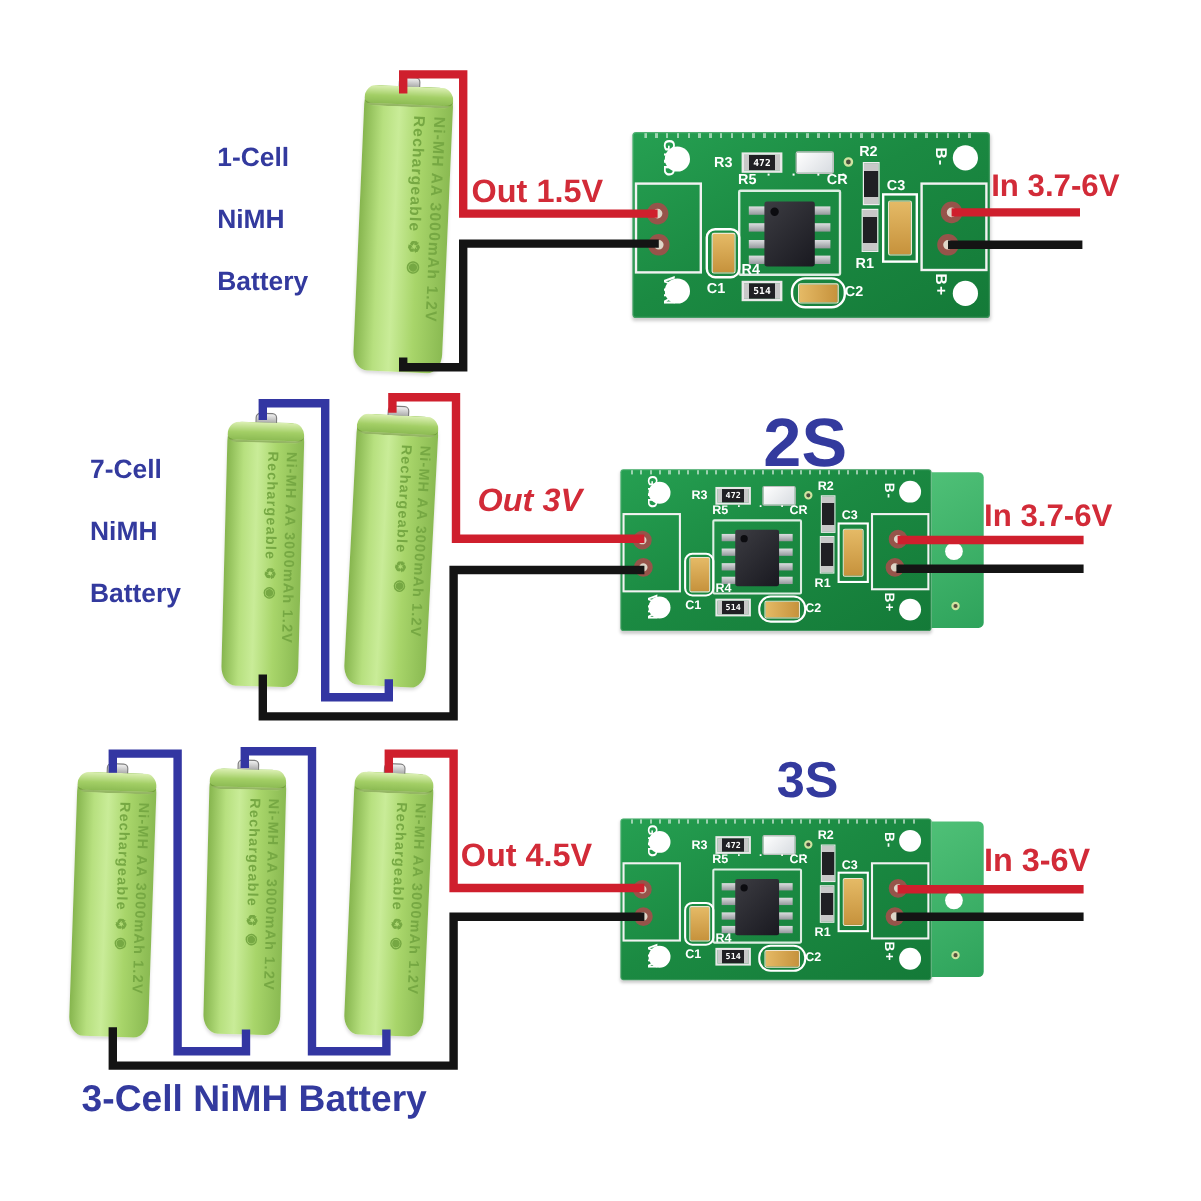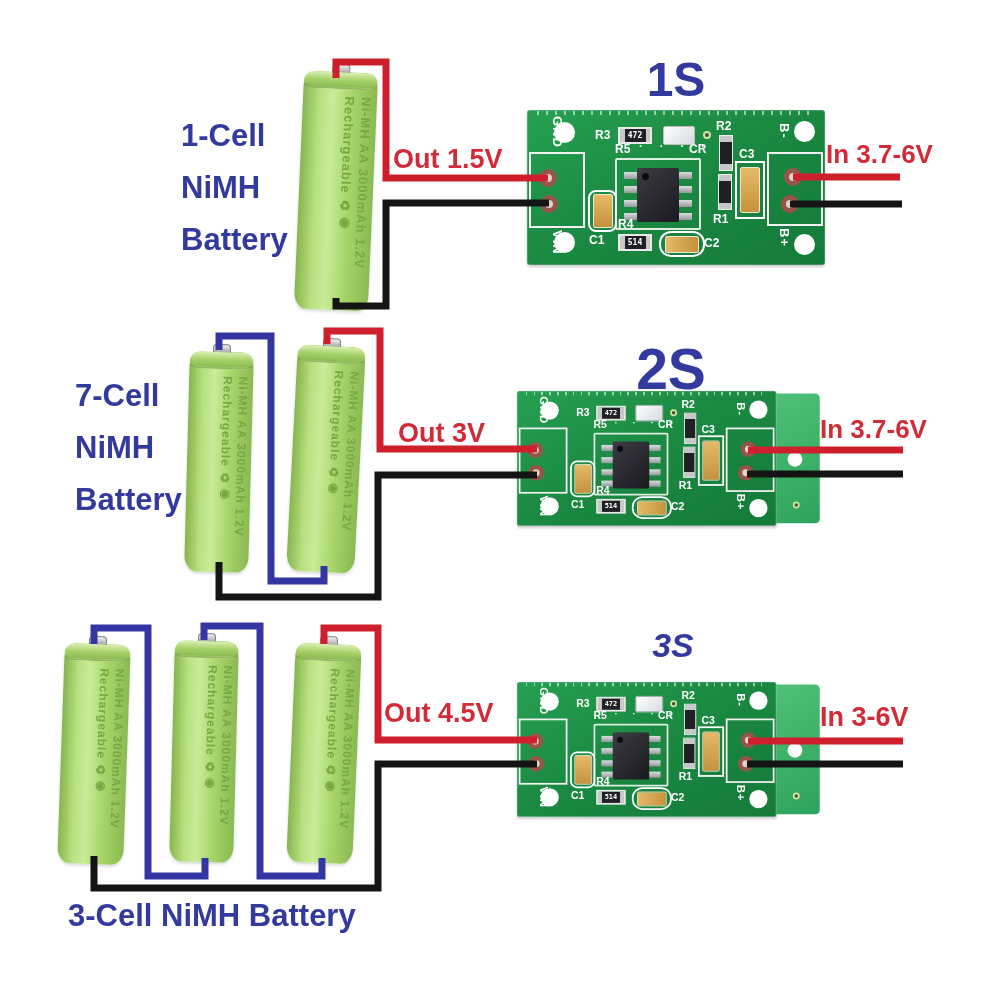--- a/index.html
+++ b/index.html
@@ -89,29 +89,29 @@
   .s-cr{left:162px;top:33px;} .s-r2{left:189px;top:10px;}
   .s-r1{left:186px;top:103px;} .s-c3{left:212px;top:38px;}
   .s-c1{left:62px;top:124px;} .s-r4{left:91px;top:108px;} .s-c2{left:177px;top:127px;}
 
   
   svg.wires{position:absolute;left:0;top:0;z-index:3;pointer-events:none;}
   .w{fill:none;stroke-width:7;}
   .wred{stroke:var(--red-wire);} .wblk{stroke:var(--black-wire);} .wblu{stroke:var(--blue-wire);stroke-width:7;}
 
   
-  .cell-label{position:absolute;z-index:4;color:var(--blue-text);font-weight:bold;font-size:31px;white-space:nowrap;}
+  .cell-label{position:absolute;z-index:4;color:var(--blue-text);font-weight:bold;font-size:22px;white-space:nowrap;}
   .module-title{position:absolute;z-index:4;color:var(--blue-text);font-weight:bold;text-align:center;}
   .t1{left:626px;top:52px;width:100px;font-size:48px;}
   .t2{left:626px;top:336px;width:90px;font-size:57px;}
-  .t3{left:628px;top:626px;width:90px;font-size:34px;font-style:italic;}
+  .t3{left:628px;top:626px;width:90px;font-size:42px;}
   .io-label{position:absolute;z-index:4;color:var(--red-text);font-weight:bold;white-space:nowrap;text-align:right;}
   .out1{left:393px;top:144px;font-size:27px;}
   .in1{left:826px;top:139px;font-size:26px;}
-  .out2{left:398px;top:418px;font-size:27px;}
+  .out2{left:398px;top:402px;font-size:27px;font-style:italic;}
   .in2{left:820px;top:414px;font-size:26px;}
   .out3{left:384px;top:698px;font-size:27px;}
   .in3{left:820px;top:702px;font-size:27px;}
   .row3-label{left:68px;top:898px;font-size:31px;}
 </style>
 </head>
 <body>
 
 <div class="stage">
 
@@ -365,21 +365,20 @@
   <div class="cell-label" style="left:181px;top:118px;">1-Cell</div>
   <div class="cell-label" style="left:181px;top:170px;">NiMH</div>
   <div class="cell-label" style="left:181px;top:222px;">Battery</div>
 
   <div class="cell-label" style="left:75px;top:378px;">7-Cell</div>
   <div class="cell-label" style="left:75px;top:430px;">NiMH</div>
   <div class="cell-label" style="left:75px;top:482px;">Battery</div>
 
   <div class="cell-label row3-label">3-Cell NiMH Battery</div>
 
-  <div class="module-title t1">1S</div>
   <div class="module-title t2">2S</div>
   <div class="module-title t3">3S</div>
 
   <div class="io-label out1">Out 1.5V</div>
   <div class="io-label in1">In 3.7-6V</div>
   <div class="io-label out2">Out 3V</div>
   <div class="io-label in2">In 3.7-6V</div>
   <div class="io-label out3">Out 4.5V</div>
   <div class="io-label in3">In 3-6V</div>
 

